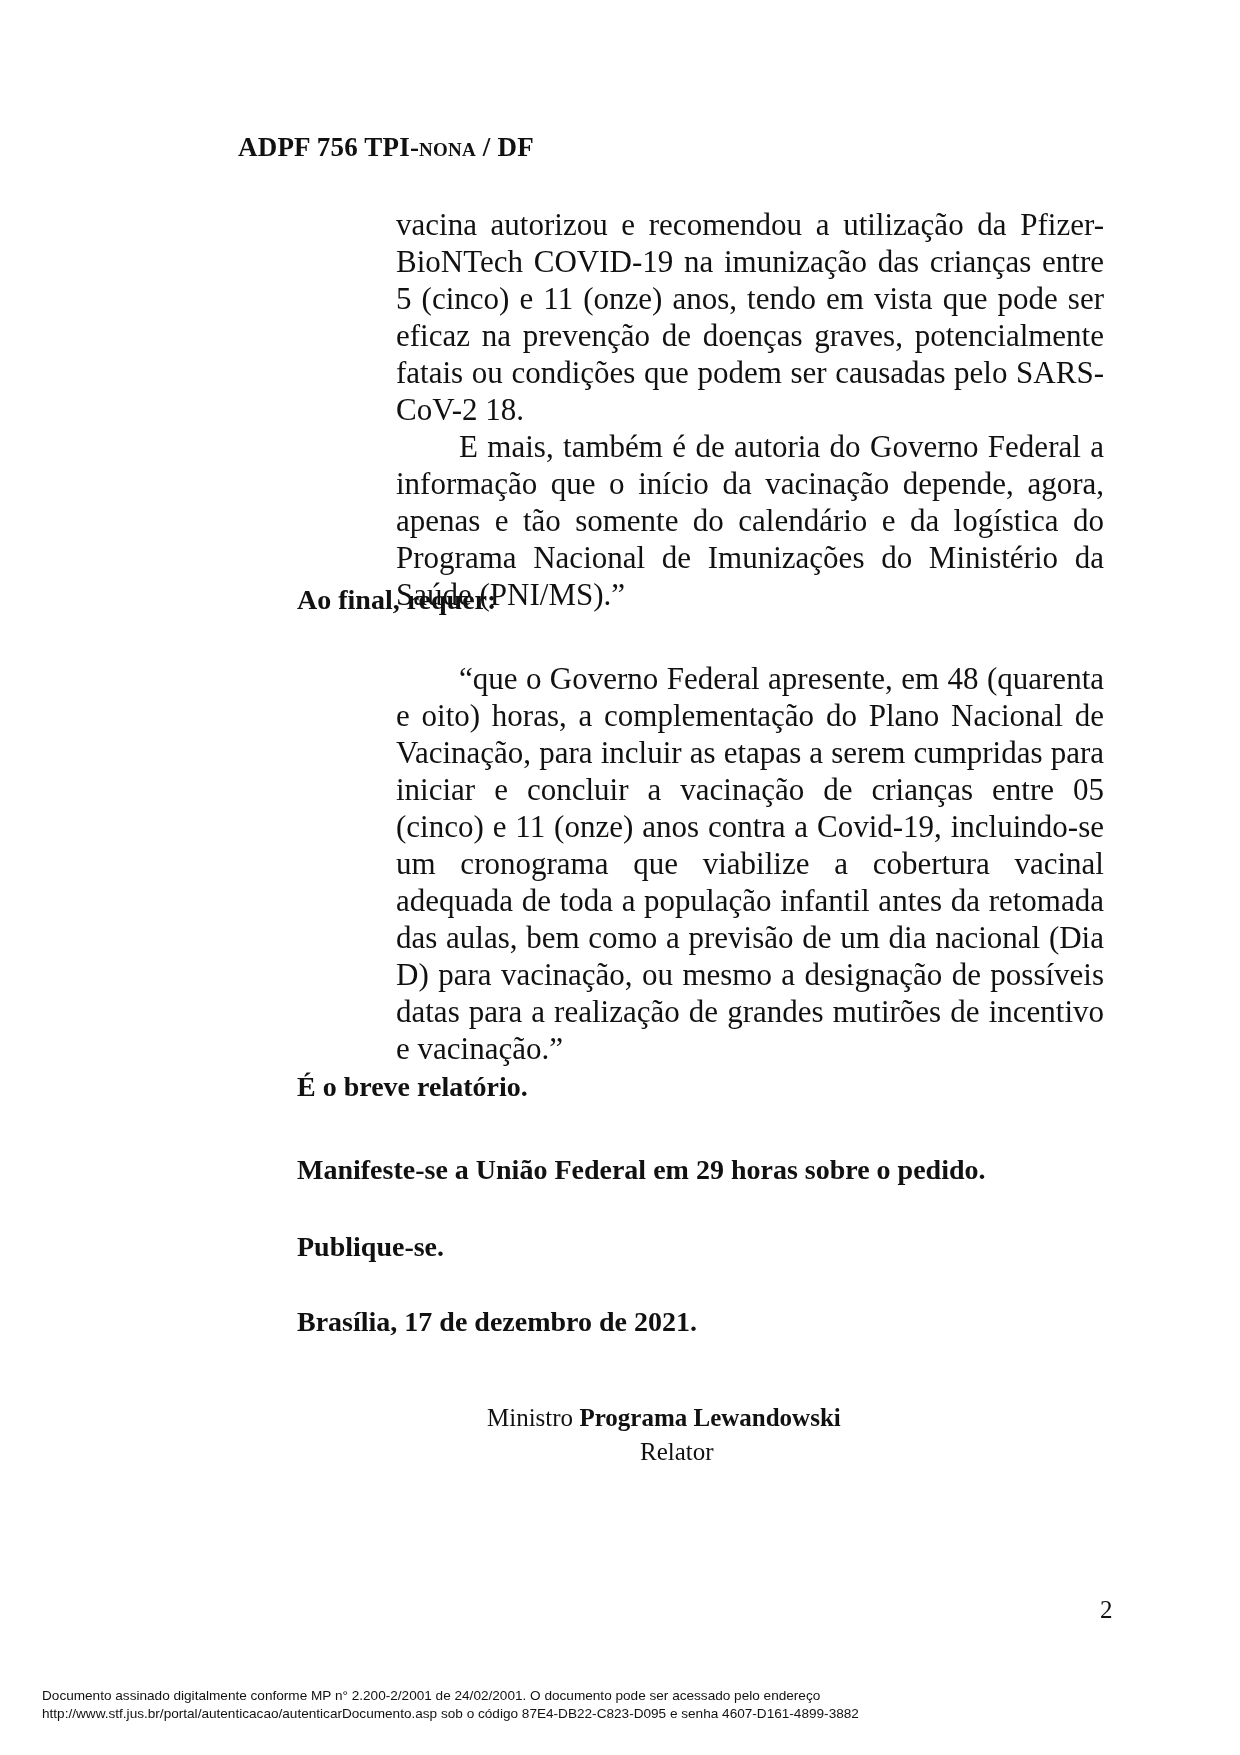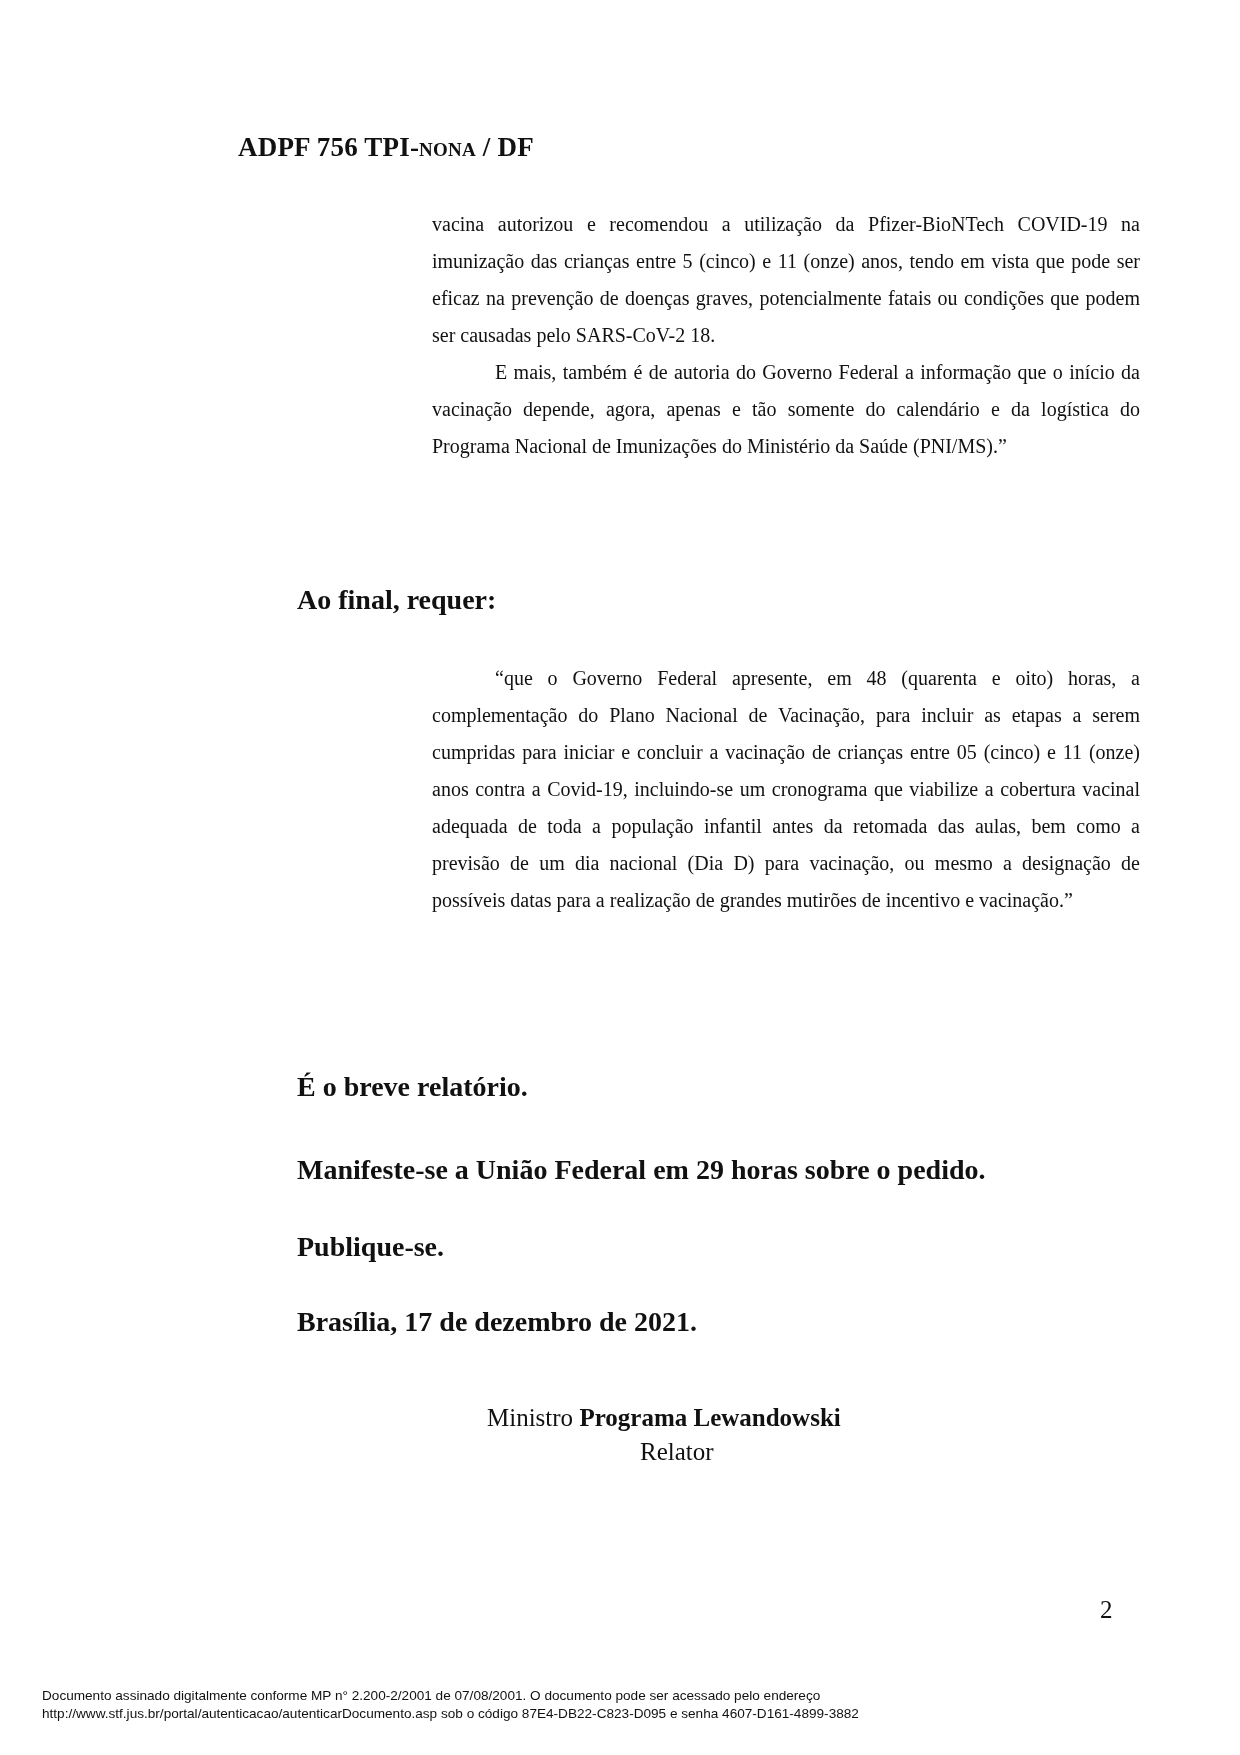--- a/index.html
+++ b/index.html
@@ -6,22 +6,22 @@
     body { width: 1240px; height: 1755px; position: relative; overflow: hidden; color: #111; }
     .page { position: absolute; left: 0; top: 0; width: 1240px; height: 1755px; background: #fff; }
 
     .header {
       position: absolute; left: 238px; top: 132px;
       font-family: "Liberation Serif", serif; font-weight: bold; font-size: 27px; letter-spacing: 0.2px;
     }
     .header .sc { font-variant: small-caps; }
 
     .quote-block {
-      position: absolute; left: 432px; width: 708px;
-      font-family: "Liberation Serif", serif; font-size: 20px; line-height: 37px;
+      position: absolute; left: 396px; width: 708px;
+      font-family: "Liberation Serif", serif; font-size: 31px; line-height: 37px;
       text-align: justify;
     }
     .quote-block p { margin: 0; text-align: justify; text-align-last: left; }
     .quote-block p.indent { text-indent: 63px; }
 
     .q1 { top: 206px; }
     .q2 { top: 660px; }
 
     .body-line {
       position: absolute; left: 297px;
@@ -80,17 +80,17 @@
   <div class="signature">
     <div class="sig-line">
       <span>Ministro </span><b>Programa Lewandowski</b>
     </div>
     <div class="rel-line">Relator</div>
   </div>
 
   <div class="page-number">2</div>
 
   <div class="footer">
-    <div>Documento assinado digitalmente conforme MP n° 2.200-2/2001 de 07/08/2001. O documento pode ser acessado pelo endereço</div>
+    <div>Documento assinado digitalmente conforme MP n° 2.200-2/2001 de 24/02/2001. O documento pode ser acessado pelo endereço</div>
     <div>http://www.stf.jus.br/portal/autenticacao/autenticarDocumento.asp sob o código 87E4-DB22-C823-D095 e senha 4607-D161-4899-3882</div>
   </div>
 
 </div>
 
 </body></html>

